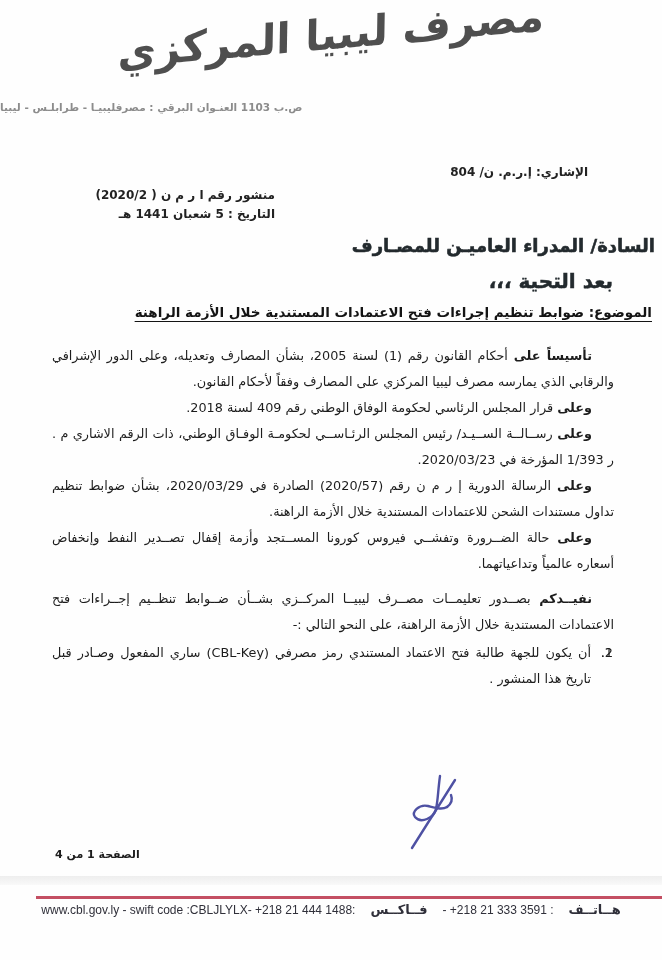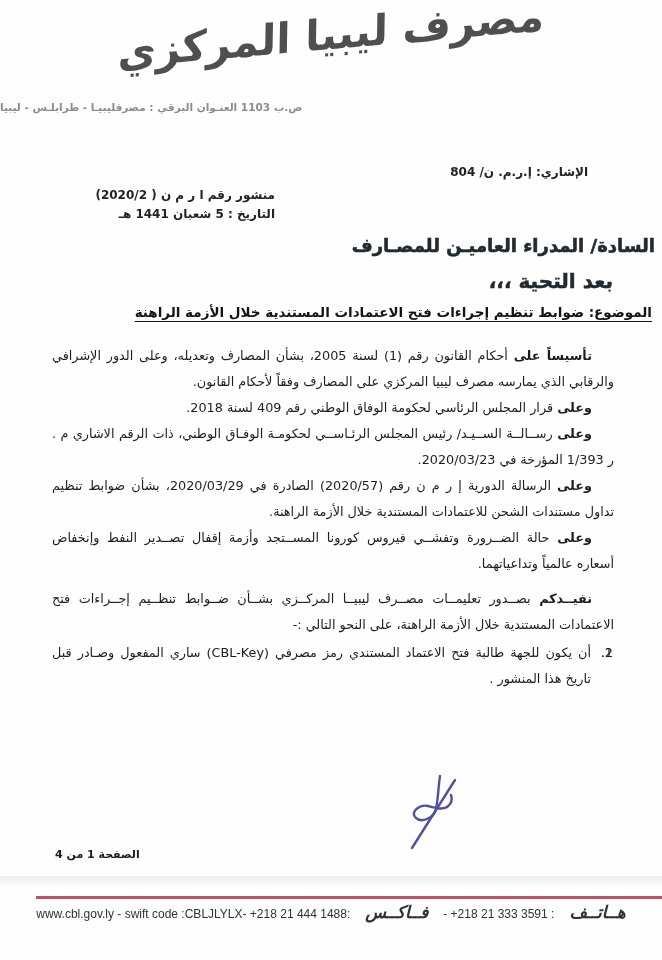--- a/index.html
+++ b/index.html
@@ -34,21 +34,21 @@
   
   .sig{position:absolute;top:770px;left:400px;width:78px;height:88px;}
   
   .pageno{position:absolute;top:848px;left:55px;direction:rtl;font-size:11px;color:#1c1c1c;font-weight:bold;}
   .scan-band{position:absolute;top:876px;left:0;right:0;height:9px;
              background:linear-gradient(to bottom,#ebebeb,#f8f8f8);opacity:.85;}
   .red-line{position:absolute;top:896px;left:36px;right:0;height:2.5px;background:#c44f63;}
   .footer{position:absolute;top:902px;left:0;right:0;display:flex;direction:ltr;justify-content:center;
           align-items:baseline;gap:15px;font-size:12px;color:#30303a;
           font-family:"Liberation Sans",sans-serif;}
-  .footer .ar{direction:rtl;font-family:"DejaVu Sans",sans-serif;font-size:17px;font-weight:bold;font-style:italic;}
+  .footer .ar{direction:rtl;font-family:"DejaVu Sans",sans-serif;font-size:13px;font-weight:bold;}
   .footer span{white-space:pre;}
 </style>
 </head>
 <body>
 
 <div class="page">
 
   <div class="logo-wrap">
     <span class="logo-text">مصرف ليبيا المركزي</span>
   </div>

